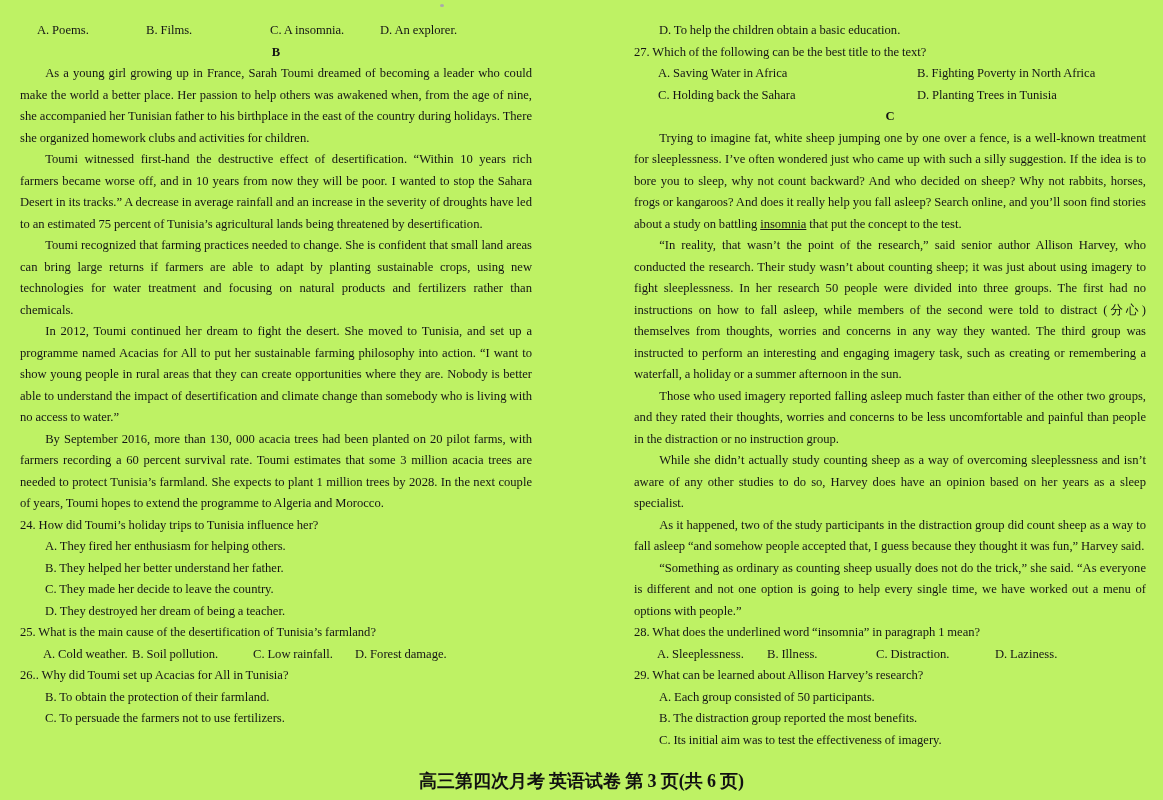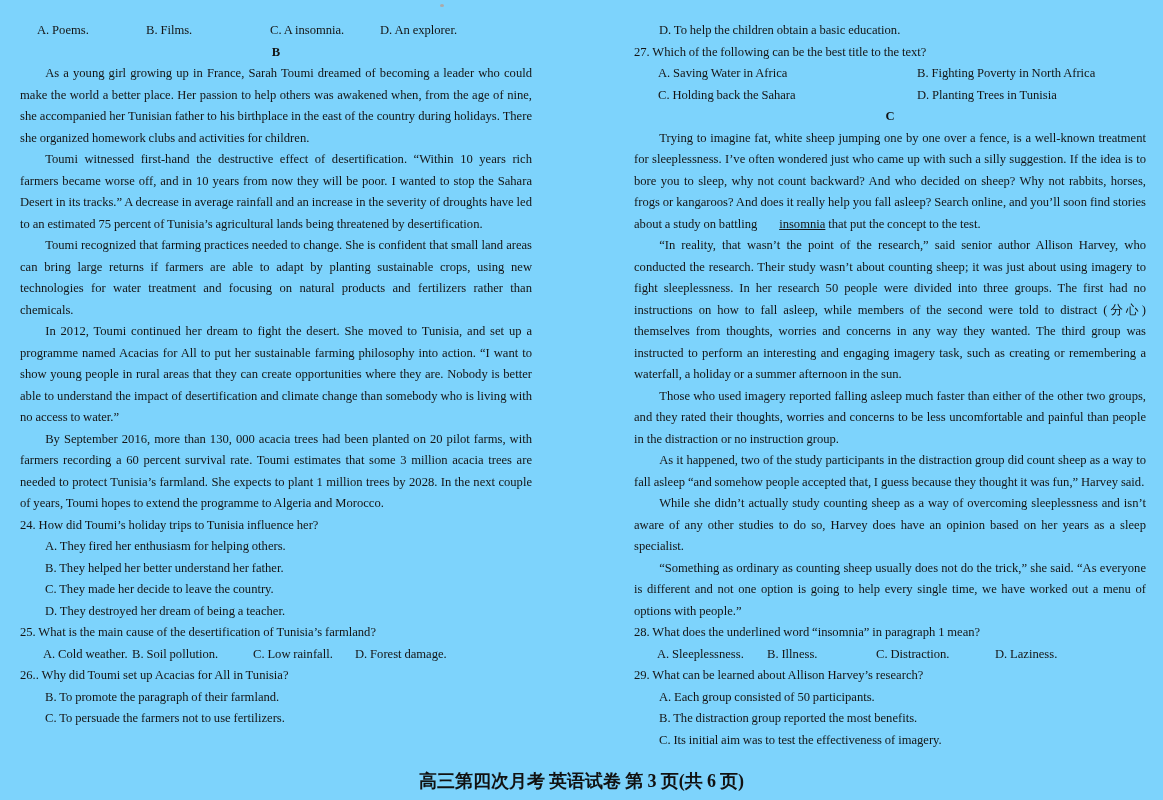--- a/index.html
+++ b/index.html
@@ -4,21 +4,21 @@
 <style>
   html, body {
     margin: 0;
     padding: 0;
     background: #e8e8e8;
   }
   .page {
     position: relative;
     width: 1163px;
     height: 800px;
-    background: #7dd3fc;
+    background: #bef264;
     overflow: hidden;
     font-family: "Liberation Serif", "DejaVu Serif", serif;
     font-size: 12.6px;
     line-height: 21.5px;
     color: #151515;
     word-spacing: -0.3px;
   }
   .col {
     position: absolute;
     top: 20px;
@@ -41,21 +41,21 @@
   }
   .optrow {
     position: relative;
     height: 21.5px;
   }
   .optrow span {
     position: absolute;
     top: 0;
     white-space: nowrap;
   }
-  .u { text-decoration: underline; margin-left: 19px; }
+  .u { text-decoration: underline; }
   .footer {
     position: absolute;
     left: 0;
     right: 0;
     bottom: 8px;
     text-align: center;
     font-weight: bold;
     font-size: 18px;
     color: #111;
   }
@@ -99,21 +99,21 @@
 
     <div class="q-stem">25. What is the main cause of the desertification of Tunisia’s farmland?</div>
     <div class="optrow">
       <span style="left:23px">A. Cold weather.</span>
       <span style="left:112px">B. Soil pollution.</span>
       <span style="left:233px">C. Low rainfall.</span>
       <span style="left:335px">D. Forest damage.</span>
     </div>
 
     <div class="q-stem">26.. Why did Toumi set up Acacias for All in Tunisia?</div>
-    <div class="opt-stacked">B. To promote the paragraph of their farmland.</div>
+    <div class="opt-stacked">B. To obtain the protection of their farmland.</div>
     <div class="opt-stacked">C. To persuade the farmers not to use fertilizers.</div>
   </div>
 
   <div class="col right">
     <div class="opt-stacked">D. To help the children obtain a basic education.</div>
 
     <div class="q-stem">27. Which of the following can be the best title to the text?</div>
     <div class="optrow">
       <span style="left:24px">A. Saving Water in Africa</span>
       <span style="left:283px">B. Fighting Poverty in North Africa</span>
@@ -121,22 +121,22 @@
     <div class="optrow">
       <span style="left:24px">C. Holding back the Sahara</span>
       <span style="left:283px">D. Planting Trees in Tunisia</span>
     </div>
 
     <div class="section-heading">C</div>
 
     <p class="para"><span>Trying to imagine fat, white sheep jumping one by one over a fence, is a well-known treatment for sleeplessness. I’ve often wondered just who came up with such a silly suggestion. If the idea is to bore you to sleep, why not count backward? And who decided on sheep? Why not rabbits, horses, frogs or kangaroos? And does it really help you fall asleep? Search online, and you’ll soon find stories about a study on battling </span><span class="u">insomnia</span><span> that put the concept to the test.</span></p>
     <p class="para">“In reality, that wasn’t the point of the research,” said senior author Allison Harvey, who conducted the research. Their study wasn’t about counting sheep; it was just about using imagery to fight sleeplessness. In her research 50 people were divided into three groups. The first had no instructions on how to fall asleep, while members of the second were told to distract (分心) themselves from thoughts, worries and concerns in any way they wanted. The third group was instructed to perform an interesting and engaging imagery task, such as creating or remembering a waterfall, a holiday or a summer afternoon in the sun.</p>
     <p class="para">Those who used imagery reported falling asleep much faster than either of the other two groups, and they rated their thoughts, worries and concerns to be less uncomfortable and painful than people in the distraction or no instruction group.</p>
+    <p class="para">While she didn’t actually study counting sheep as a way of overcoming sleeplessness and isn’t aware of any other studies to do so, Harvey does have an opinion based on her years as a sleep specialist.</p>
     <p class="para">As it happened, two of the study participants in the distraction group did count sheep as a way to fall asleep “and somehow people accepted that, I guess because they thought it was fun,” Harvey said.</p>
-    <p class="para">While she didn’t actually study counting sheep as a way of overcoming sleeplessness and isn’t aware of any other studies to do so, Harvey does have an opinion based on her years as a sleep specialist.</p>
     <p class="para">“Something as ordinary as counting sheep usually does not do the trick,” she said. “As everyone is different and not one option is going to help every single time, we have worked out a menu of options with people.”</p>
 
     <div class="q-stem">28. What does the underlined word “insomnia” in paragraph 1 mean?</div>
     <div class="optrow">
       <span style="left:23px">A. Sleeplessness.</span>
       <span style="left:133px">B. Illness.</span>
       <span style="left:242px">C. Distraction.</span>
       <span style="left:361px">D. Laziness.</span>
     </div>
 

